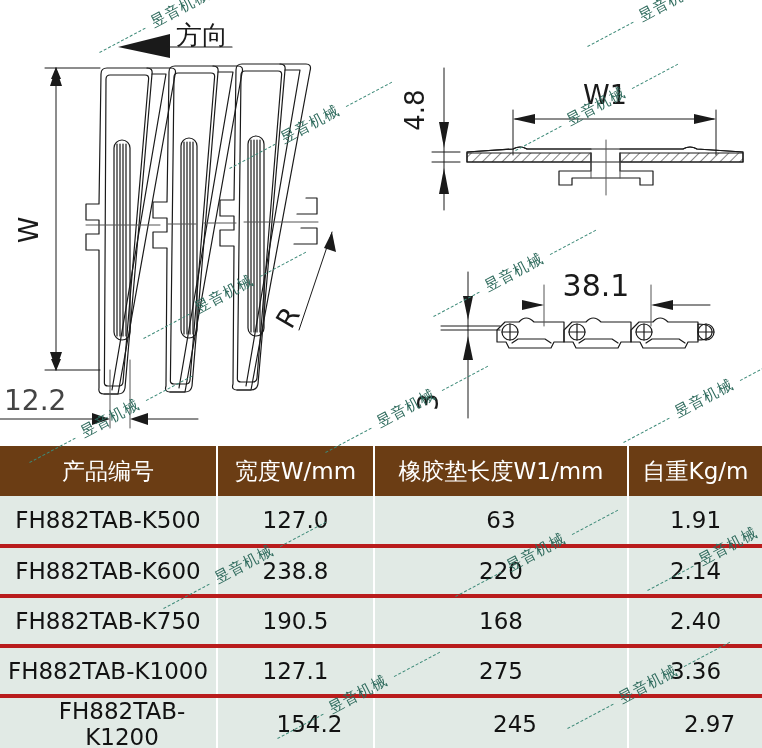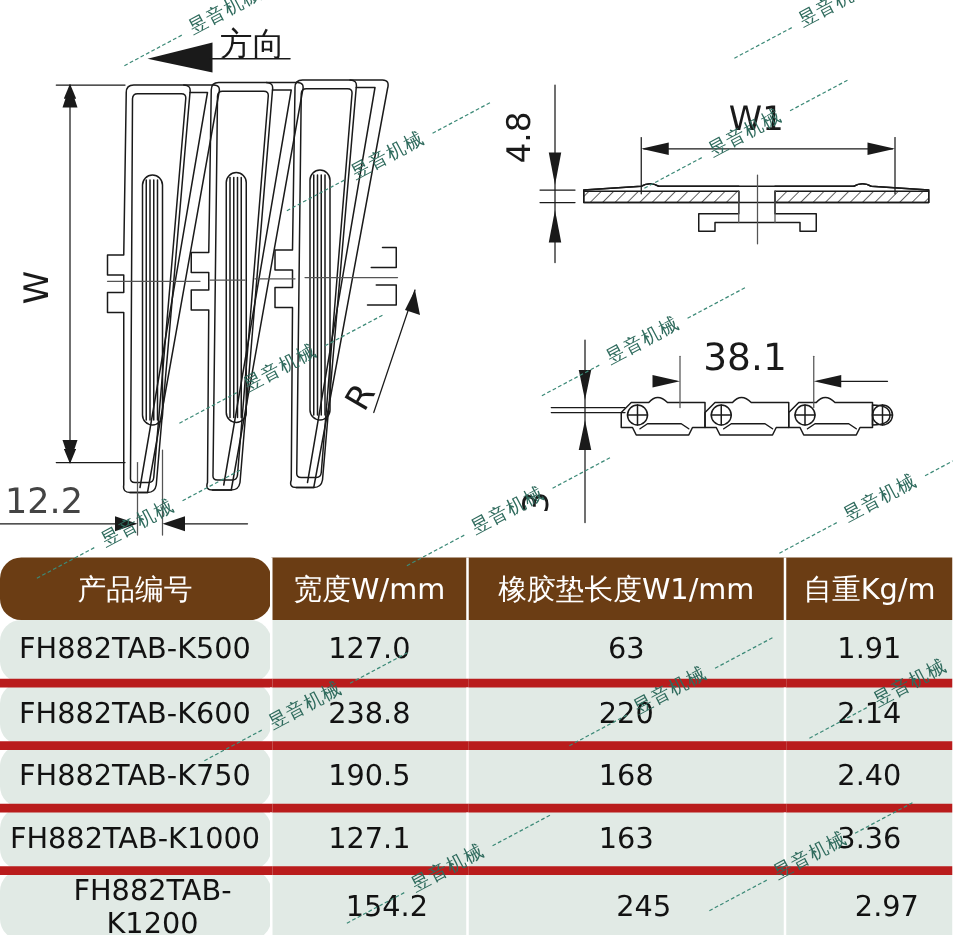--- a/index.html
+++ b/index.html
@@ -49,25 +49,25 @@
     font-weight:normal;
     border-right:2px solid #ffffff;
   }
   #spec-table thead th:last-child { border-right:none;margin-top:20px; }
   #spec-table tbody td {
     background:#e1eae5;
     color:#121212;
     height:50px;
     font-size:23px;
     border-right:2px solid #ffffff;
-    border-bottom:7px solid #b91c1c;
+    border-bottom:4px solid #b91c1c;
   }
   #spec-table tbody td:last-child { border-right:none;margin-top:20px; }
   #spec-table tbody tr:last-child td { border-bottom:none;padding-left:28px; }
-  .col-model { width:217px;border-radius:17px; }
+  .col-model { width:217px; }
   .col-w     { width:157px; }
   .col-w1    { width:254px; }
   .col-kg    { width:134px; }
 </style>
 </head>
 <body>
 
 <div id="drawing-area">
   <svg id="drawing-svg" width="762" height="440" viewBox="0 0 762 440">
     <defs>
@@ -298,21 +298,21 @@
       </tr>
       <tr>
         <td class="col-model">FH882TAB-K750</td>
         <td class="col-w">190.5</td>
         <td class="col-w1">168</td>
         <td class="col-kg">2.40</td>
       </tr>
       <tr>
         <td class="col-model">FH882TAB-K1000</td>
         <td class="col-w">127.1</td>
-        <td class="col-w1">163</td>
+        <td class="col-w1">275</td>
         <td class="col-kg">3.36</td>
       </tr>
       <tr>
         <td class="col-model">FH882TAB-K1200</td>
         <td class="col-w">154.2</td>
         <td class="col-w1">245</td>
         <td class="col-kg">2.97</td>
       </tr>
     </tbody>
 </table>

